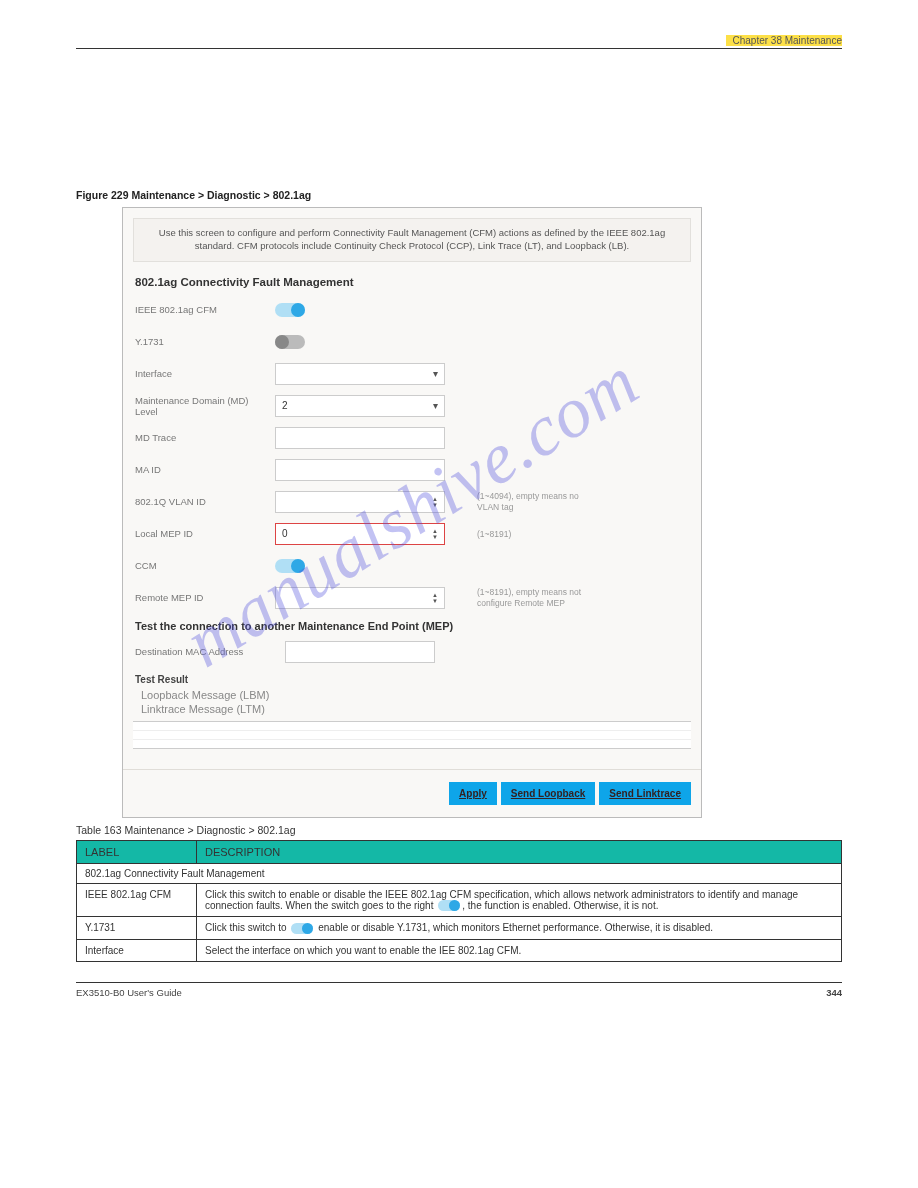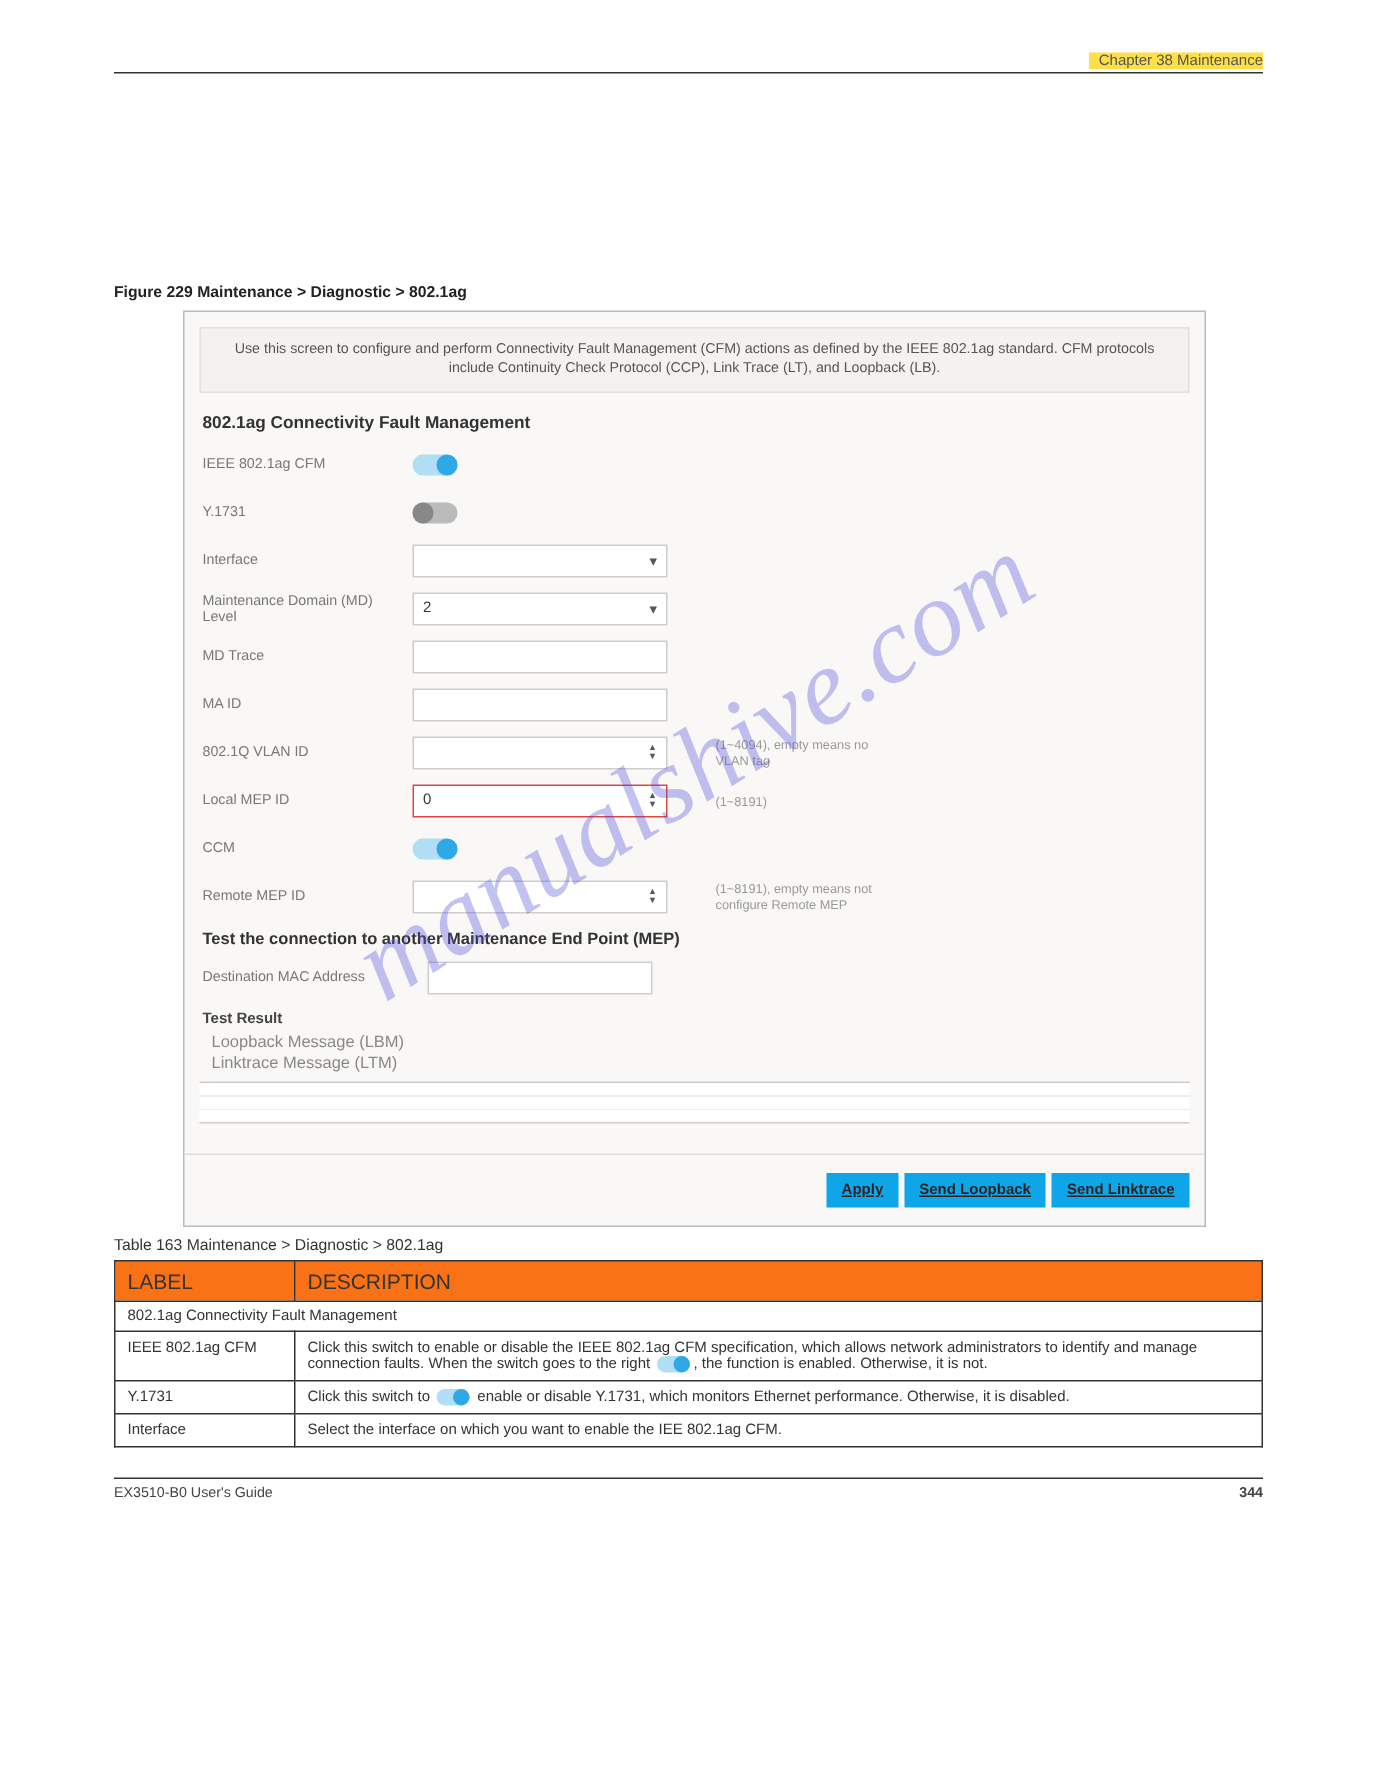--- a/index.html
+++ b/index.html
@@ -31,21 +31,21 @@
   }
   .figure-caption {
     font-size: 10.5px;
     font-weight: bold;
     margin: 140px 0 6px 0;
     color: #222;
   }
   .screenshot {
     border: 1px solid #bbb;
     background: #f9f8f6;
-    width: 682px;
+    width: 580px;
     margin: 0 0 0 46px;
     padding: 0;
     position: relative;
   }
   .info-box {
     background: #f4f2ef;
     border: 1px solid #e2e0dc;
     margin: 10px 10px 14px 10px;
     padding: 8px 12px;
     font-size: 9.5px;
@@ -190,24 +190,24 @@
     border-collapse: collapse;
     font-size: 10px;
   }
   table.desc th, table.desc td {
     border: 1px solid #333;
     padding: 5px 8px;
     text-align: left;
     vertical-align: top;
   }
   table.desc th {
-    background: #f97316;
+    background: #14b8a6;
     font-weight: normal;
     color: #333;
-    font-size: 14px;
+    font-size: 11px;
   }
   table.desc .section-row td {
     font-size: 10px;
     padding: 4px 8px;
   }
   .inline-toggle {
     display: inline-block;
     width: 22px; height: 11px;
     background: #b0dff5;
     border-radius: 6px;

